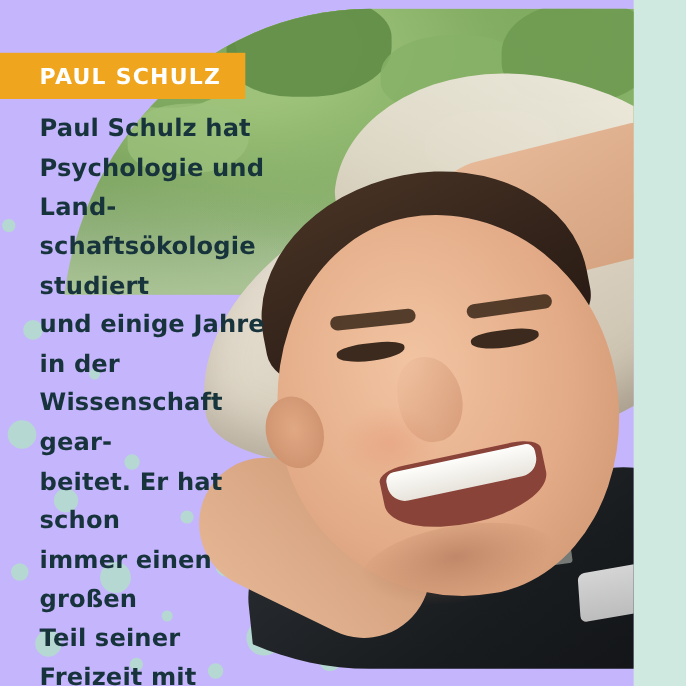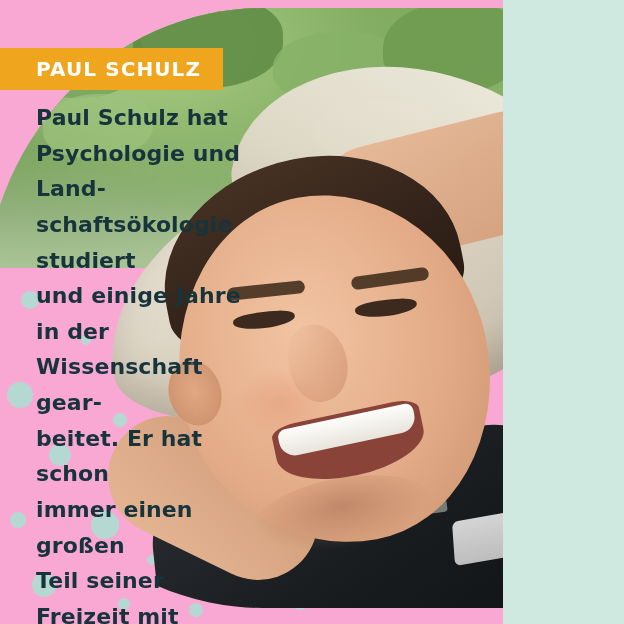--- a/index.html
+++ b/index.html
@@ -9,23 +9,23 @@
   body {
     width: 624px;
     height: 624px;
     overflow: hidden;
     font-family: "DejaVu Sans", sans-serif;
     background: #cfe9e0;
   }
 
   .card {
     position: relative;
-    width: 503px;
+    width: 576px;
     height: 624px;
-    background: #f9a8d4;
+    background: #c4b5fd;
     overflow: hidden;
   }
 
   
   .dots {
     position: absolute;
     left: 0;
     top: 0;
     width: 624px;
     height: 624px;

